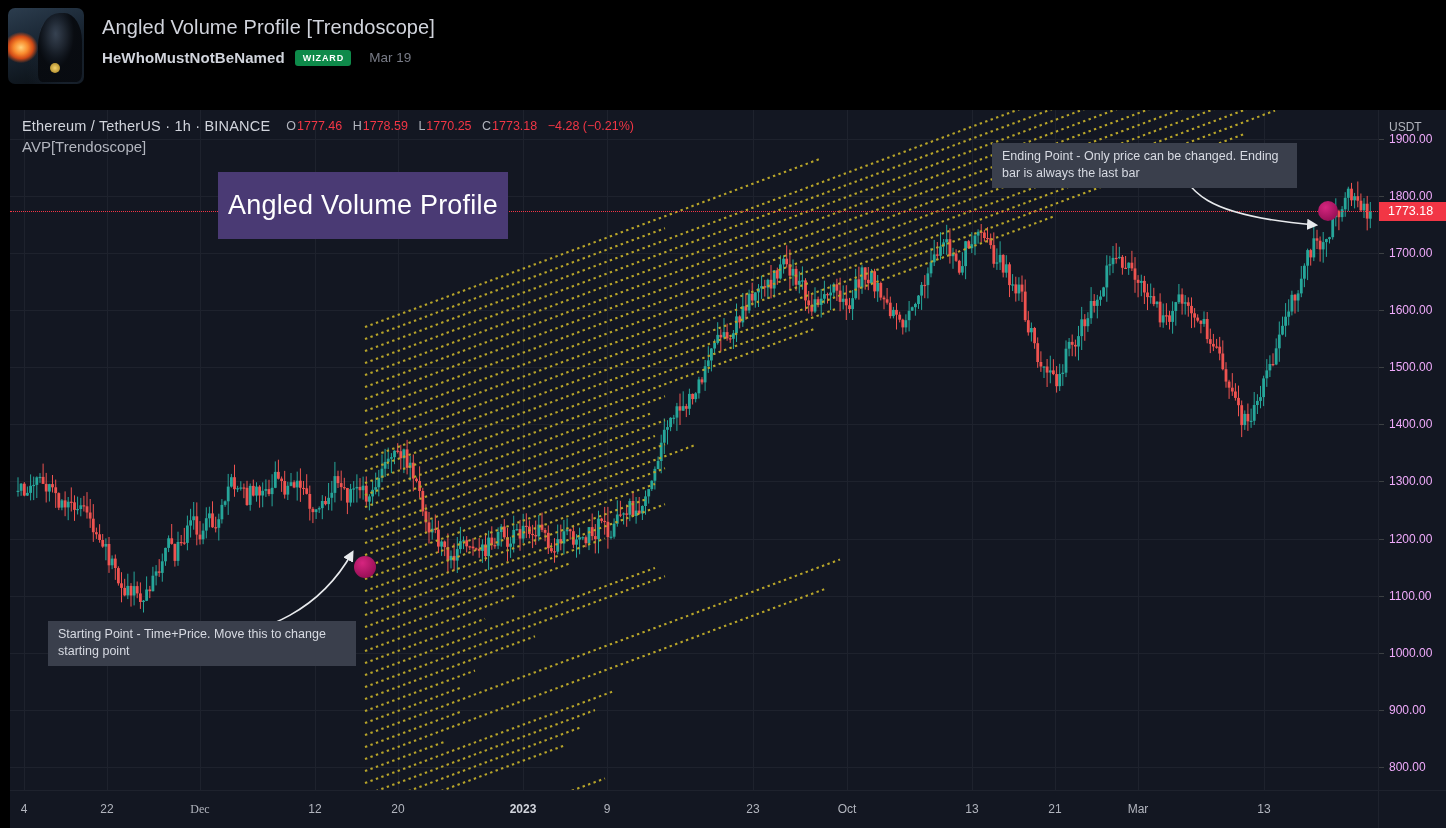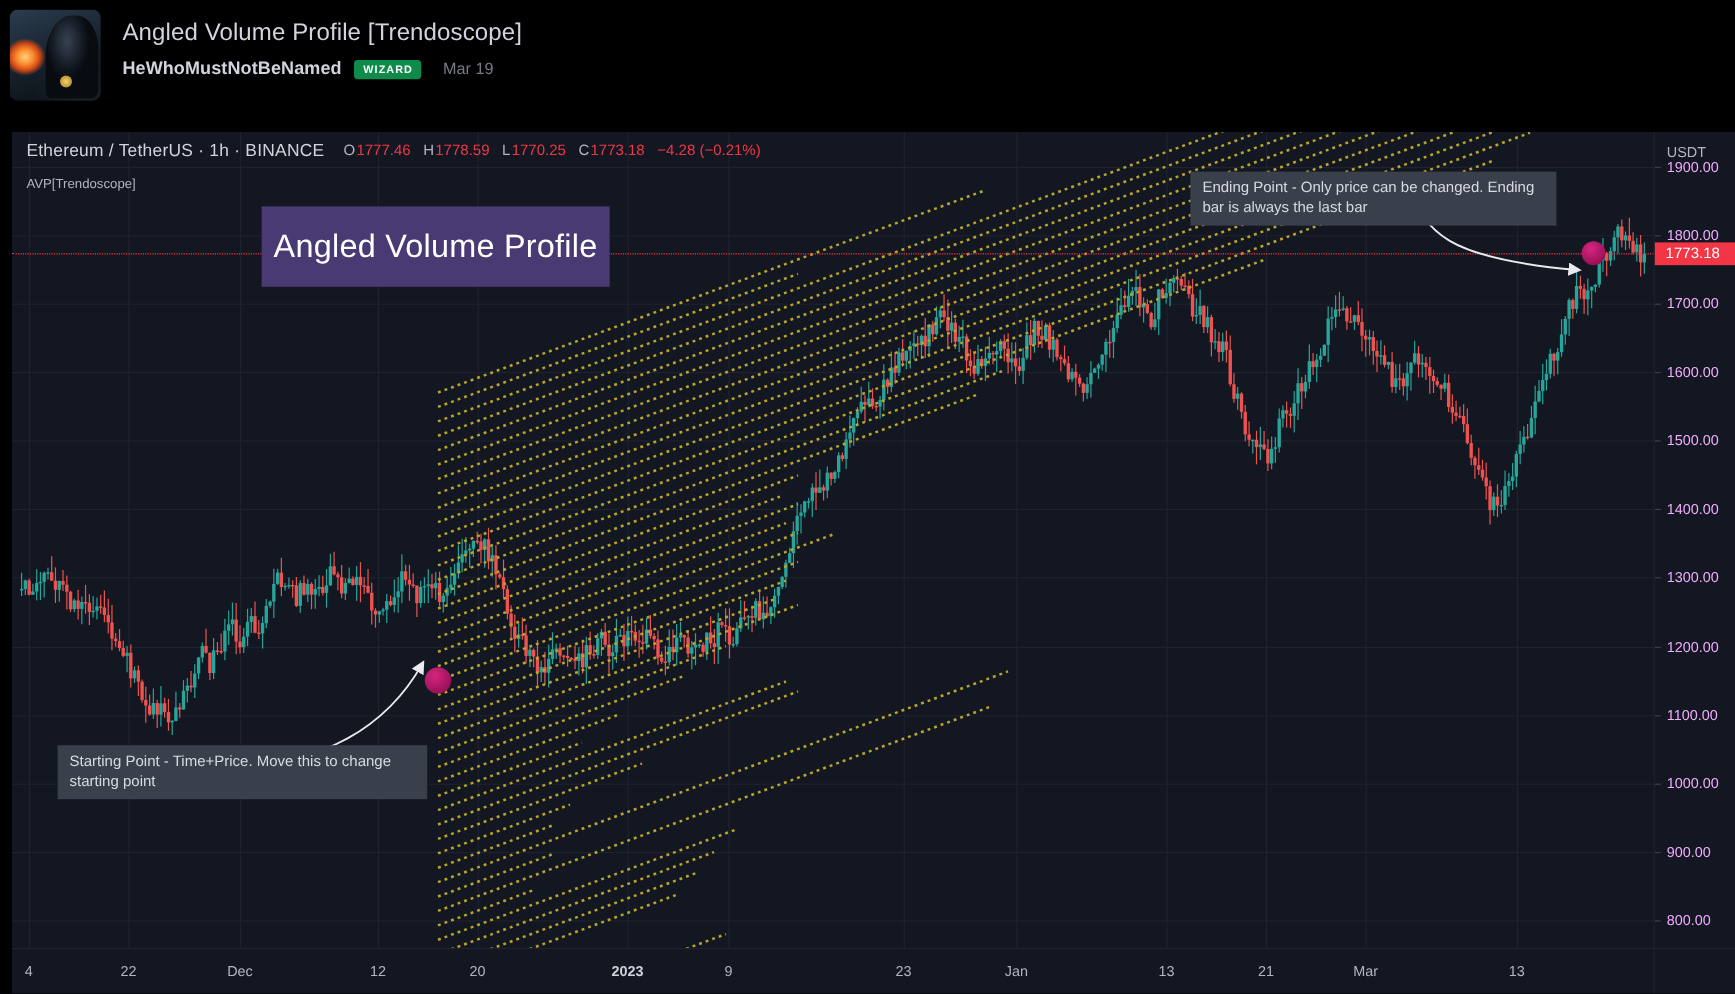--- a/index.html
+++ b/index.html
@@ -58,26 +58,26 @@
     position: absolute; left: 0; top: 0; width: 1368px; height: 680px;
     overflow: hidden;
   }
   
   .grid-h, .grid-v { position: absolute; background: #1e222d; }
   .grid-h { left: 0; width: 1368px; height: 1px; }
   .grid-v { top: 0; width: 1px; height: 680px; }
 
   
   .legend { position: absolute; left: 12px; top: 8px; z-index: 20; pointer-events: none; }
-  .legend-line1 { display: flex; align-items: flex-start; white-space: nowrap; }
+  .legend-line1 { display: flex; align-items: center; white-space: nowrap; }
   .sym { color: #d1d4dc; font-size: 14.5px; letter-spacing: .2px; }
   .ohlc { margin-left: 16px; font-size: 12.5px; color: #f23645; }
   .ohlc .lbl { color: #b2b5be; margin-right: 1px; }
   .ohlc .sp { margin-left: 7px; }
-  .legend-line2 { margin-top: 14px; color: #b2b5be; font-size: 11px; }
+  .legend-line2 { margin-top: 4px; color: #b2b5be; font-size: 15px; }
 
   
   .avp-title {
     position: absolute; left: 208px; top: 62px; z-index: 15;
     background: #4a3a74; color: #ffffff;
     font-size: 27px; line-height: 41px; padding: 13px 10px;
     letter-spacing: .2px; white-space: nowrap;
   }
 
   
@@ -1165,27 +1165,27 @@
           <div class="axis-tick" style="top: 593px;"><span class="dash"></span>900.00</div>
           <div class="axis-tick" style="top: 650px;"><span class="dash"></span>800.00</div>
         </div>
       <div class="price-tag" id="price-tag" style="top: 92px;">1773.18</div>
     </div>
 
     <div class="time-axis">
       <div id="time-ticks">
           <div class="time-tick" style="left: 14px;">4</div>
           <div class="time-tick" style="left: 97px;">22</div>
-          <div class="time-tick" style="left: 190px;">Dec</div>
+          <div class="time-tick" style="left: 190px; font-family: Liberation Serif, serif;">Dec</div>
           <div class="time-tick" style="left: 305px;">12</div>
           <div class="time-tick" style="left: 388px;">20</div>
           <div class="time-tick bold" style="left: 513px;">2023</div>
           <div class="time-tick" style="left: 597px;">9</div>
           <div class="time-tick" style="left: 743px;">23</div>
-          <div class="time-tick" style="left: 837px;">Jan</div>
+          <div class="time-tick" style="left: 837px;">Oct</div>
           <div class="time-tick" style="left: 962px;">13</div>
           <div class="time-tick" style="left: 1045px;">21</div>
           <div class="time-tick" style="left: 1128px;">Mar</div>
           <div class="time-tick" style="left: 1254px;">13</div>
         </div>
       <div class="time-sep" style="left:1368px;"></div>
     </div>
   </div>
 </div>
 

